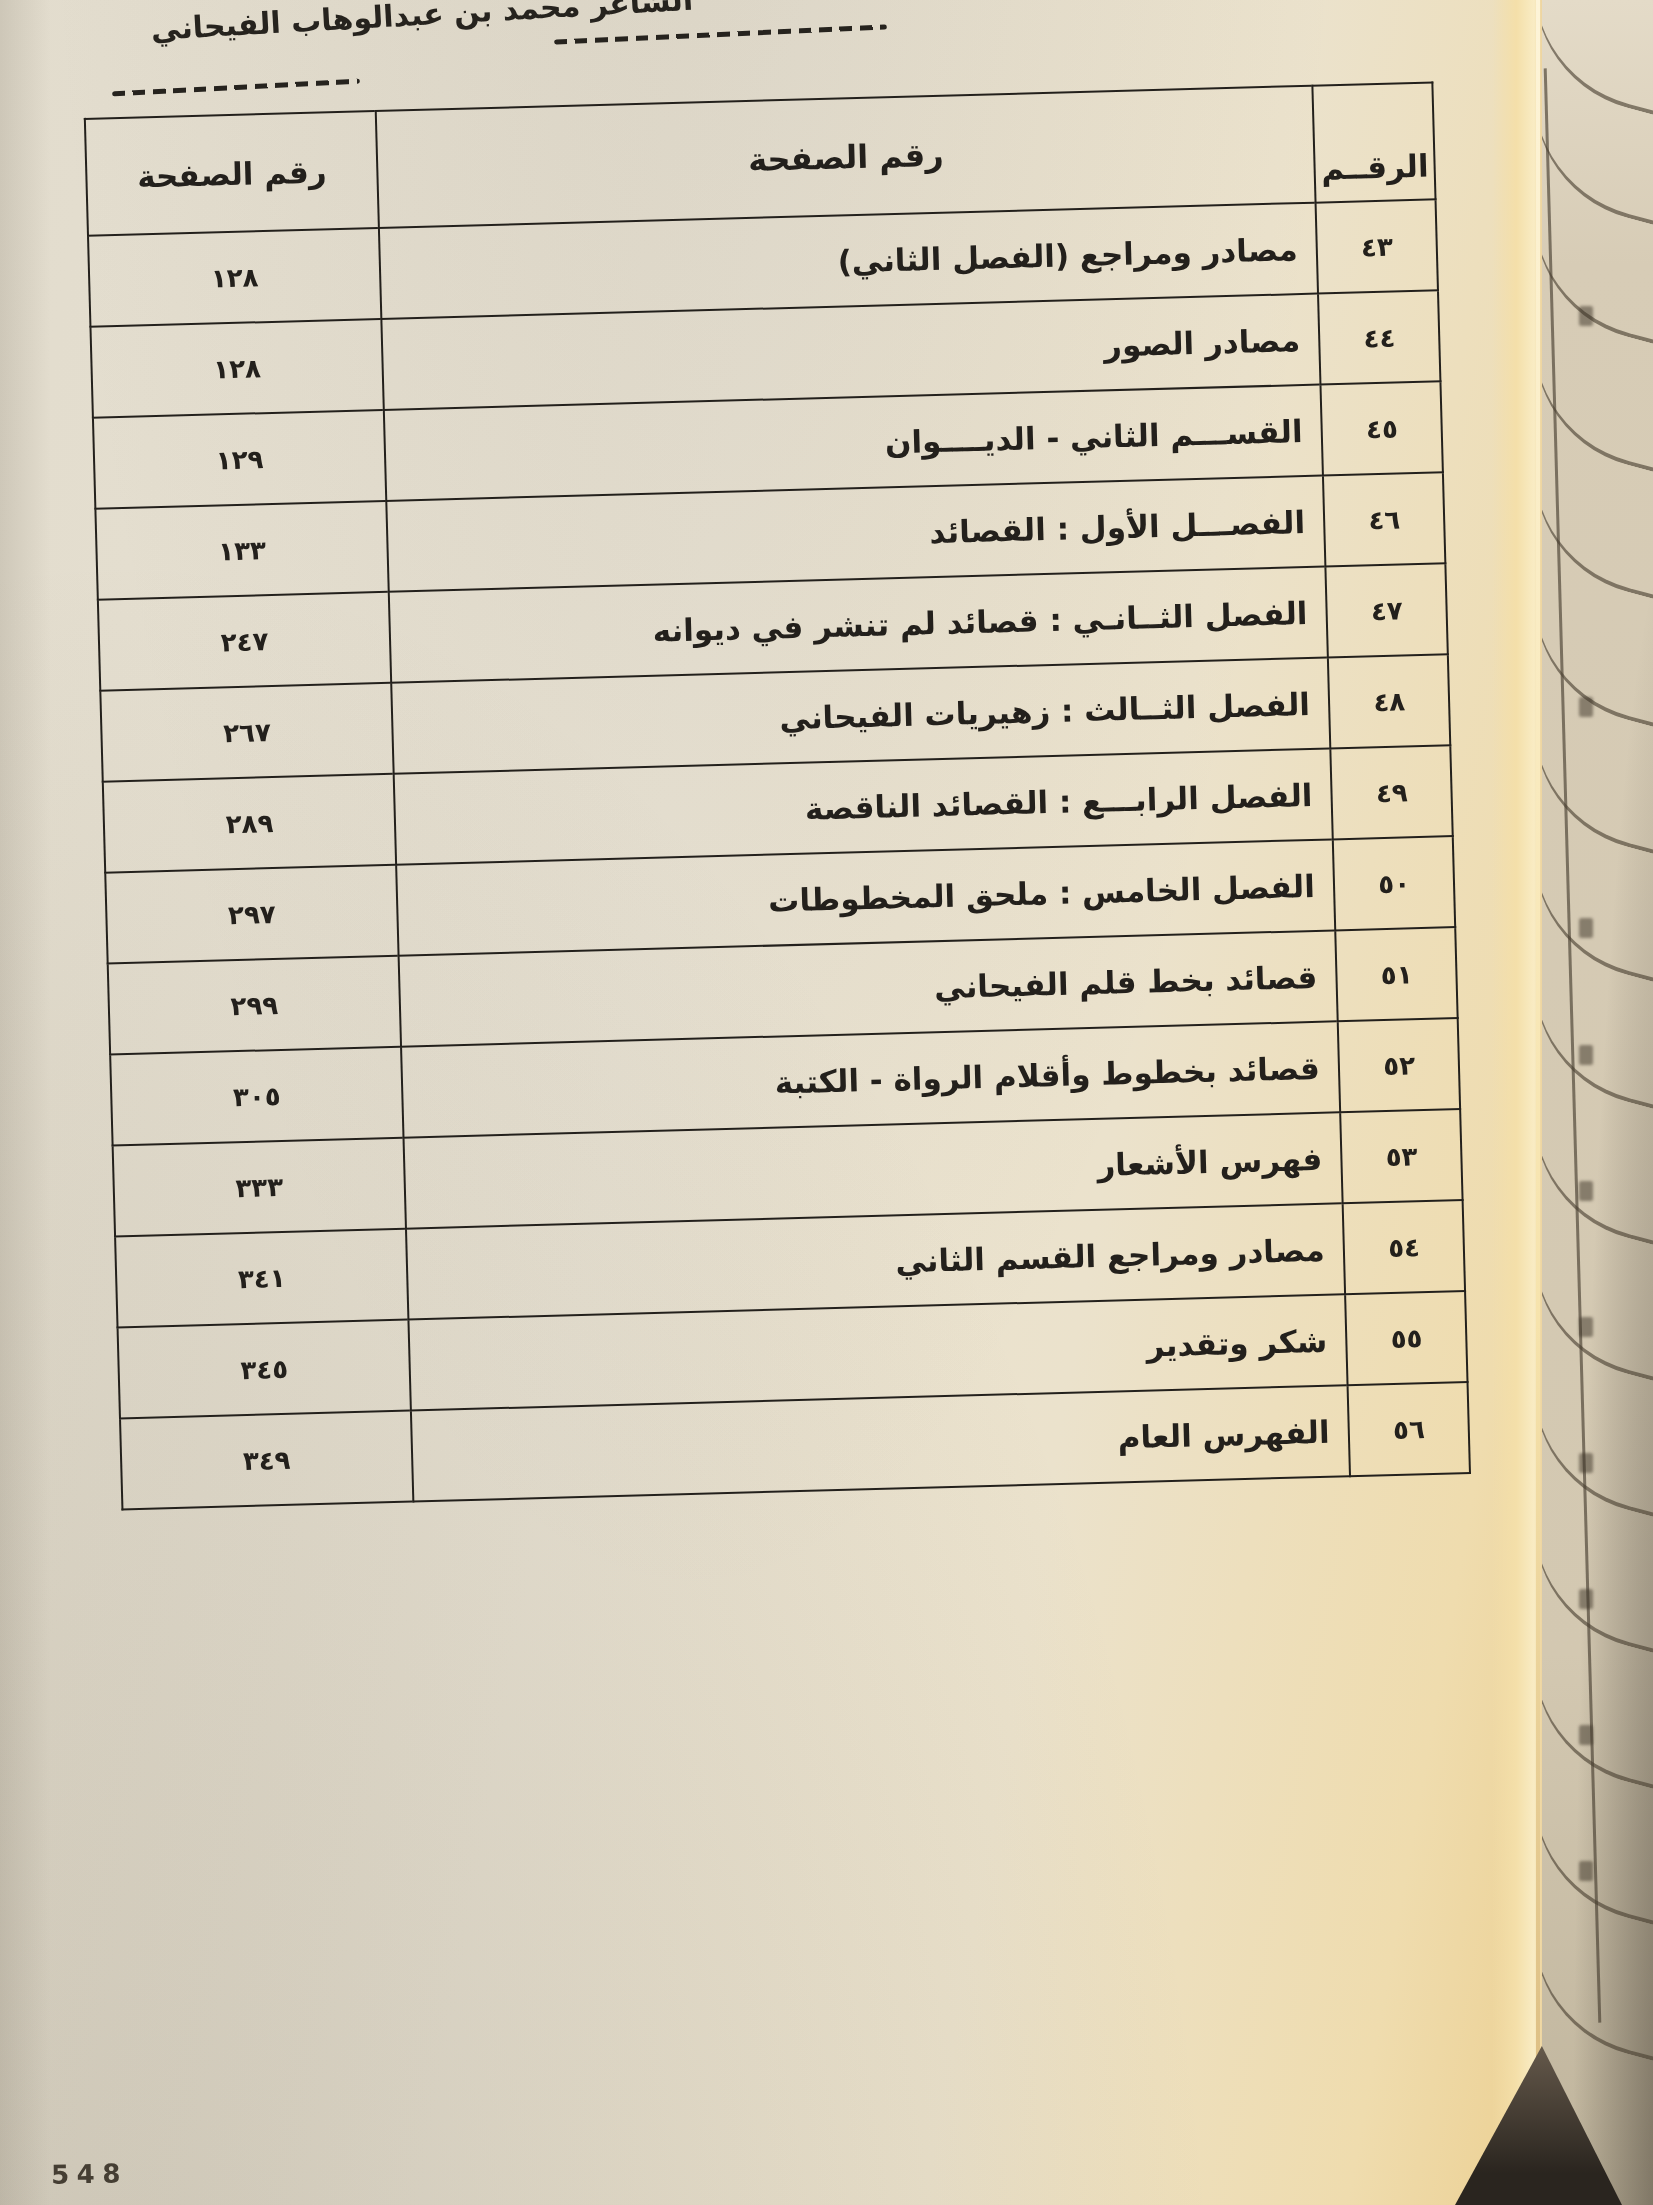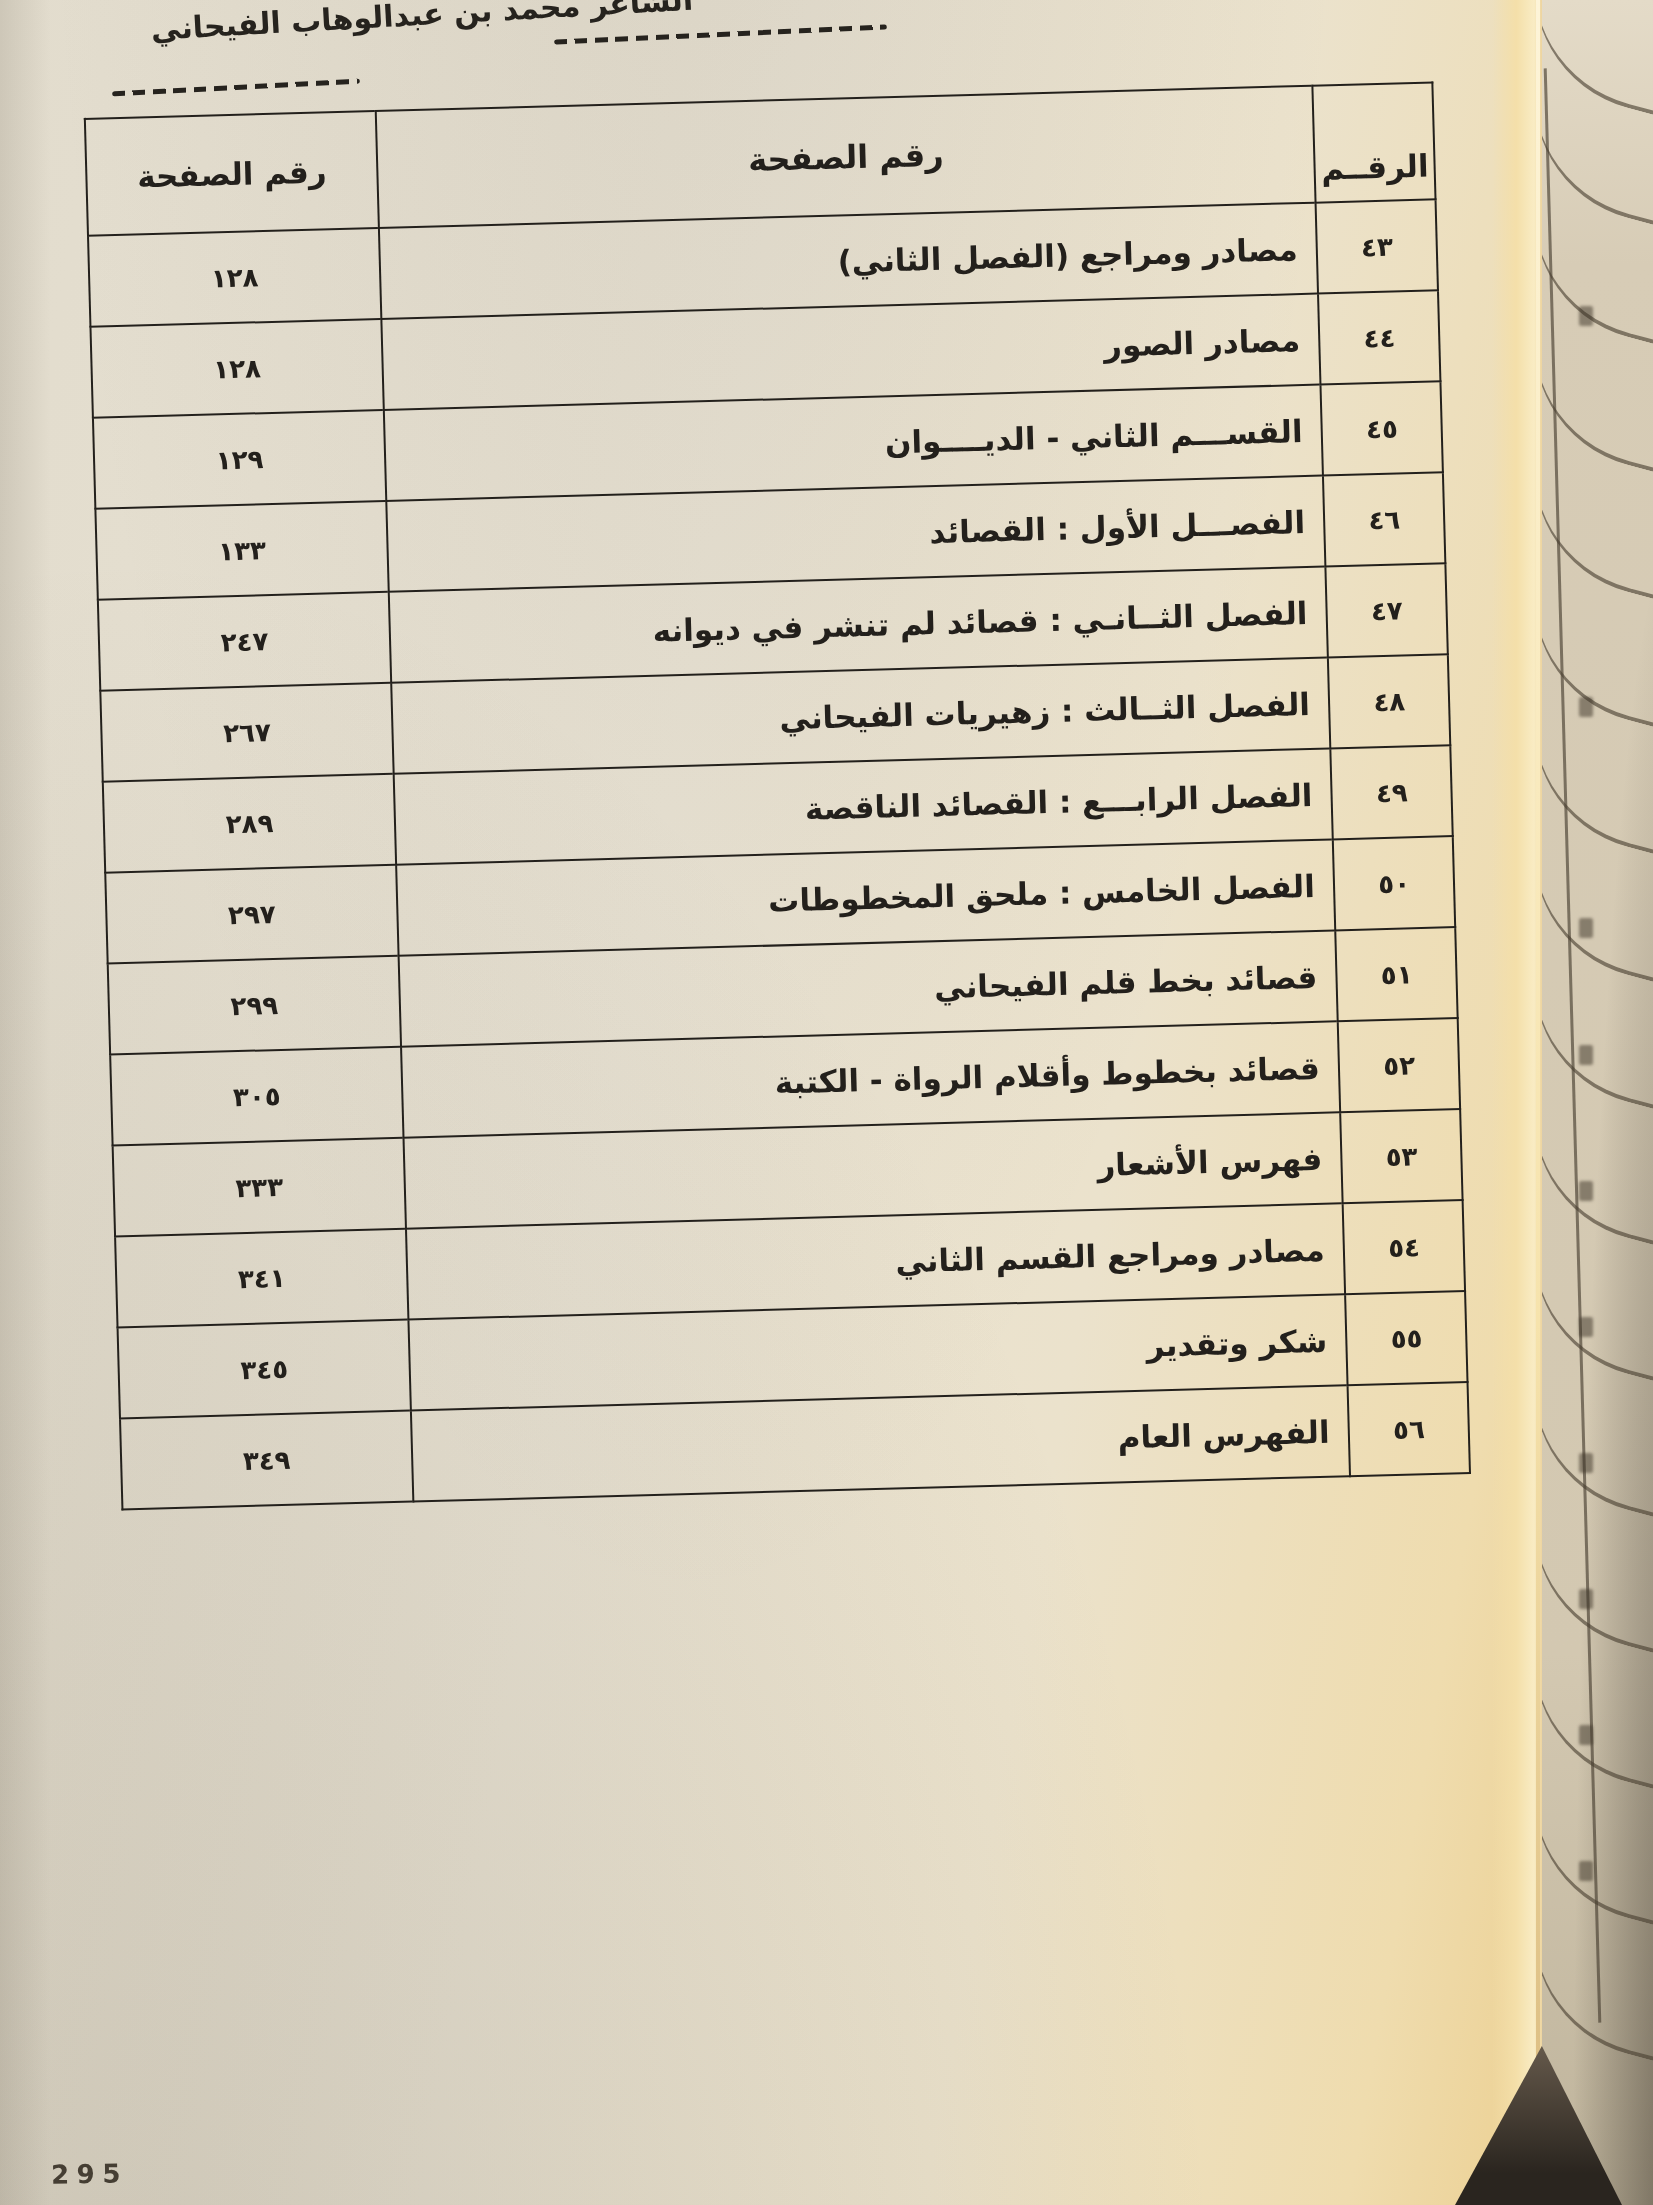--- a/index.html
+++ b/index.html
@@ -180,21 +180,21 @@
       </tr>
       <tr>
         <td class="serial">٥٦</td>
         <td class="title">الفهرس العام</td>
         <td class="page">٣٤٩</td>
       </tr>
     </tbody>
       </table>
   </div>
 
-  <div class="folio">295</div>
+  <div class="folio">548</div>
 </div>
 
 <div class="gutter"></div>
 <div class="gutter-line"></div>
 
 <div class="right-page">
   <div class="edge-vline"></div>
   <div class="edge-line" style="top:-34px"></div>
   <div class="edge-line" style="top:76px"></div>
   <div class="edge-line" style="top:195px"></div>

